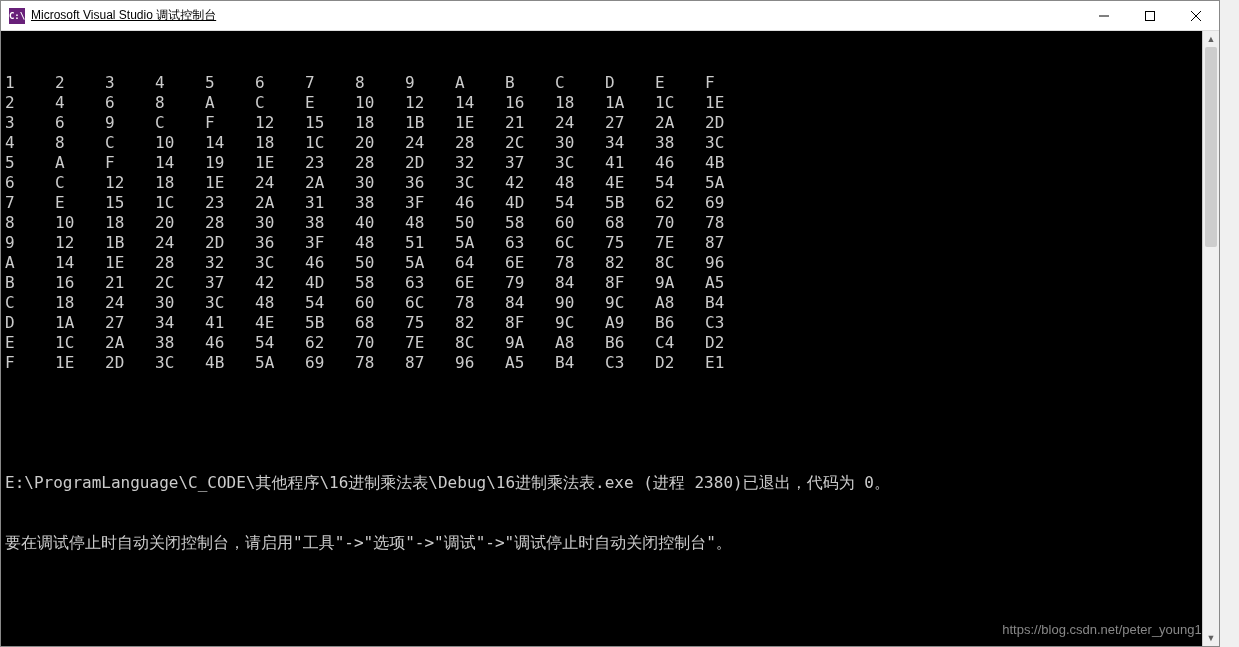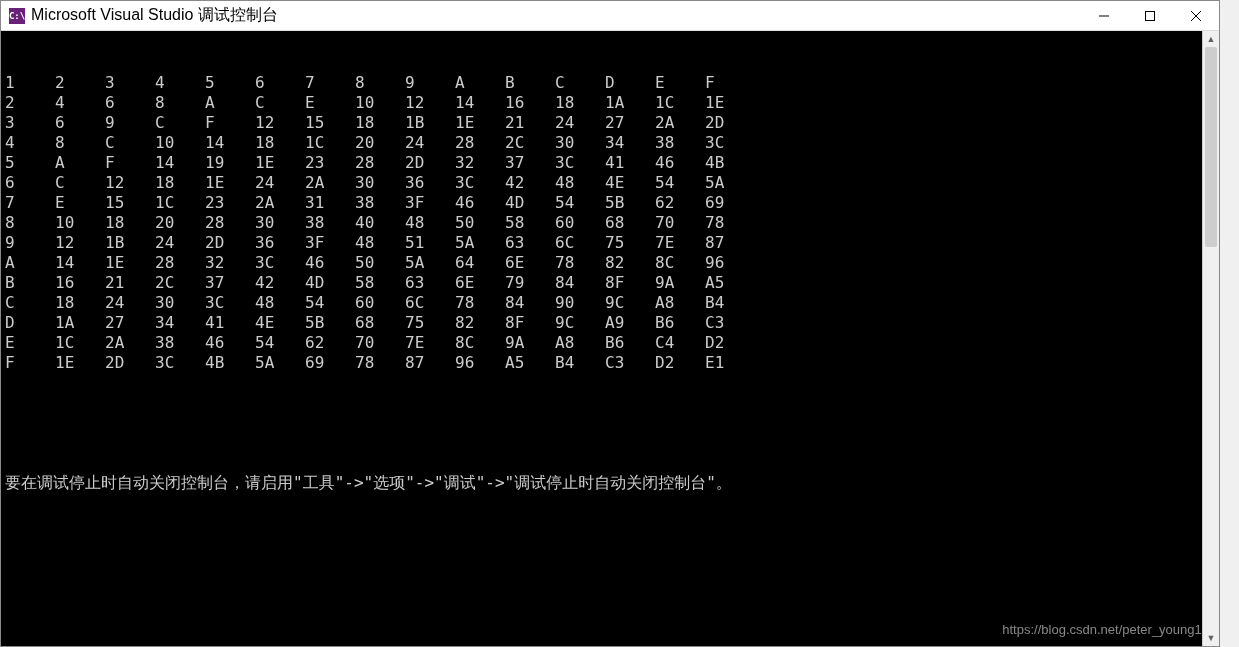--- a/index.html
+++ b/index.html
@@ -39,23 +39,24 @@
       background: #682079;
       display: flex;
       align-items: center;
       justify-content: center;
       color: #fff;
       font-size: 9px;
       font-weight: bold;
       font-family: Consolas, monospace;
     }
     .title-text {
-      font-size: 16px;
+      font-size: 12px;
       color: #000;
       flex: 1;
+      text-decoration: underline;
     }
     .window-controls {
       display: flex;
       height: 100%;
     }
     .ctrl {
       width: 46px;
       height: 100%;
       display: flex;
       align-items: center;
@@ -166,20 +167,21 @@
             <line x1="0" y1="0" x2="10" y2="10"></line>
             <line x1="10" y1="0" x2="0" y2="10"></line>
           </svg>
       </div>
     </div>
   </div>
 
   <div class="console">
     <div id="table-area"><div class="table-row"><span class="cell">1</span><span class="cell">2</span><span class="cell">3</span><span class="cell">4</span><span class="cell">5</span><span class="cell">6</span><span class="cell">7</span><span class="cell">8</span><span class="cell">9</span><span class="cell">A</span><span class="cell">B</span><span class="cell">C</span><span class="cell">D</span><span class="cell">E</span><span class="cell">F</span></div><div class="table-row"><span class="cell">2</span><span class="cell">4</span><span class="cell">6</span><span class="cell">8</span><span class="cell">A</span><span class="cell">C</span><span class="cell">E</span><span class="cell">10</span><span class="cell">12</span><span class="cell">14</span><span class="cell">16</span><span class="cell">18</span><span class="cell">1A</span><span class="cell">1C</span><span class="cell">1E</span></div><div class="table-row"><span class="cell">3</span><span class="cell">6</span><span class="cell">9</span><span class="cell">C</span><span class="cell">F</span><span class="cell">12</span><span class="cell">15</span><span class="cell">18</span><span class="cell">1B</span><span class="cell">1E</span><span class="cell">21</span><span class="cell">24</span><span class="cell">27</span><span class="cell">2A</span><span class="cell">2D</span></div><div class="table-row"><span class="cell">4</span><span class="cell">8</span><span class="cell">C</span><span class="cell">10</span><span class="cell">14</span><span class="cell">18</span><span class="cell">1C</span><span class="cell">20</span><span class="cell">24</span><span class="cell">28</span><span class="cell">2C</span><span class="cell">30</span><span class="cell">34</span><span class="cell">38</span><span class="cell">3C</span></div><div class="table-row"><span class="cell">5</span><span class="cell">A</span><span class="cell">F</span><span class="cell">14</span><span class="cell">19</span><span class="cell">1E</span><span class="cell">23</span><span class="cell">28</span><span class="cell">2D</span><span class="cell">32</span><span class="cell">37</span><span class="cell">3C</span><span class="cell">41</span><span class="cell">46</span><span class="cell">4B</span></div><div class="table-row"><span class="cell">6</span><span class="cell">C</span><span class="cell">12</span><span class="cell">18</span><span class="cell">1E</span><span class="cell">24</span><span class="cell">2A</span><span class="cell">30</span><span class="cell">36</span><span class="cell">3C</span><span class="cell">42</span><span class="cell">48</span><span class="cell">4E</span><span class="cell">54</span><span class="cell">5A</span></div><div class="table-row"><span class="cell">7</span><span class="cell">E</span><span class="cell">15</span><span class="cell">1C</span><span class="cell">23</span><span class="cell">2A</span><span class="cell">31</span><span class="cell">38</span><span class="cell">3F</span><span class="cell">46</span><span class="cell">4D</span><span class="cell">54</span><span class="cell">5B</span><span class="cell">62</span><span class="cell">69</span></div><div class="table-row"><span class="cell">8</span><span class="cell">10</span><span class="cell">18</span><span class="cell">20</span><span class="cell">28</span><span class="cell">30</span><span class="cell">38</span><span class="cell">40</span><span class="cell">48</span><span class="cell">50</span><span class="cell">58</span><span class="cell">60</span><span class="cell">68</span><span class="cell">70</span><span class="cell">78</span></div><div class="table-row"><span class="cell">9</span><span class="cell">12</span><span class="cell">1B</span><span class="cell">24</span><span class="cell">2D</span><span class="cell">36</span><span class="cell">3F</span><span class="cell">48</span><span class="cell">51</span><span class="cell">5A</span><span class="cell">63</span><span class="cell">6C</span><span class="cell">75</span><span class="cell">7E</span><span class="cell">87</span></div><div class="table-row"><span class="cell">A</span><span class="cell">14</span><span class="cell">1E</span><span class="cell">28</span><span class="cell">32</span><span class="cell">3C</span><span class="cell">46</span><span class="cell">50</span><span class="cell">5A</span><span class="cell">64</span><span class="cell">6E</span><span class="cell">78</span><span class="cell">82</span><span class="cell">8C</span><span class="cell">96</span></div><div class="table-row"><span class="cell">B</span><span class="cell">16</span><span class="cell">21</span><span class="cell">2C</span><span class="cell">37</span><span class="cell">42</span><span class="cell">4D</span><span class="cell">58</span><span class="cell">63</span><span class="cell">6E</span><span class="cell">79</span><span class="cell">84</span><span class="cell">8F</span><span class="cell">9A</span><span class="cell">A5</span></div><div class="table-row"><span class="cell">C</span><span class="cell">18</span><span class="cell">24</span><span class="cell">30</span><span class="cell">3C</span><span class="cell">48</span><span class="cell">54</span><span class="cell">60</span><span class="cell">6C</span><span class="cell">78</span><span class="cell">84</span><span class="cell">90</span><span class="cell">9C</span><span class="cell">A8</span><span class="cell">B4</span></div><div class="table-row"><span class="cell">D</span><span class="cell">1A</span><span class="cell">27</span><span class="cell">34</span><span class="cell">41</span><span class="cell">4E</span><span class="cell">5B</span><span class="cell">68</span><span class="cell">75</span><span class="cell">82</span><span class="cell">8F</span><span class="cell">9C</span><span class="cell">A9</span><span class="cell">B6</span><span class="cell">C3</span></div><div class="table-row"><span class="cell">E</span><span class="cell">1C</span><span class="cell">2A</span><span class="cell">38</span><span class="cell">46</span><span class="cell">54</span><span class="cell">62</span><span class="cell">70</span><span class="cell">7E</span><span class="cell">8C</span><span class="cell">9A</span><span class="cell">A8</span><span class="cell">B6</span><span class="cell">C4</span><span class="cell">D2</span></div><div class="table-row"><span class="cell">F</span><span class="cell">1E</span><span class="cell">2D</span><span class="cell">3C</span><span class="cell">4B</span><span class="cell">5A</span><span class="cell">69</span><span class="cell">78</span><span class="cell">87</span><span class="cell">96</span><span class="cell">A5</span><span class="cell">B4</span><span class="cell">C3</span><span class="cell">D2</span><span class="cell">E1</span></div></div>
     <div class="messages">
+      <div class="msg-line">E:\ProgramLanguage\C_CODE\其他程序\16进制乘法表\Debug\16进制乘法表.exe (进程 2380)已退出，代码为 0。</div>
       <div class="msg-line">要在调试停止时自动关闭控制台，请启用"工具"-&gt;"选项"-&gt;"调试"-&gt;"调试停止时自动关闭控制台"。</div>
     </div>
     <div class="watermark">https://blog.csdn.net/peter_young19</div>
   </div>
 
   <div class="side-scroll">
     <div class="scroll-arrow up">▲</div>
     <div class="scroll-thumb"></div>
     <div class="scroll-arrow down">▼</div>
   </div>

